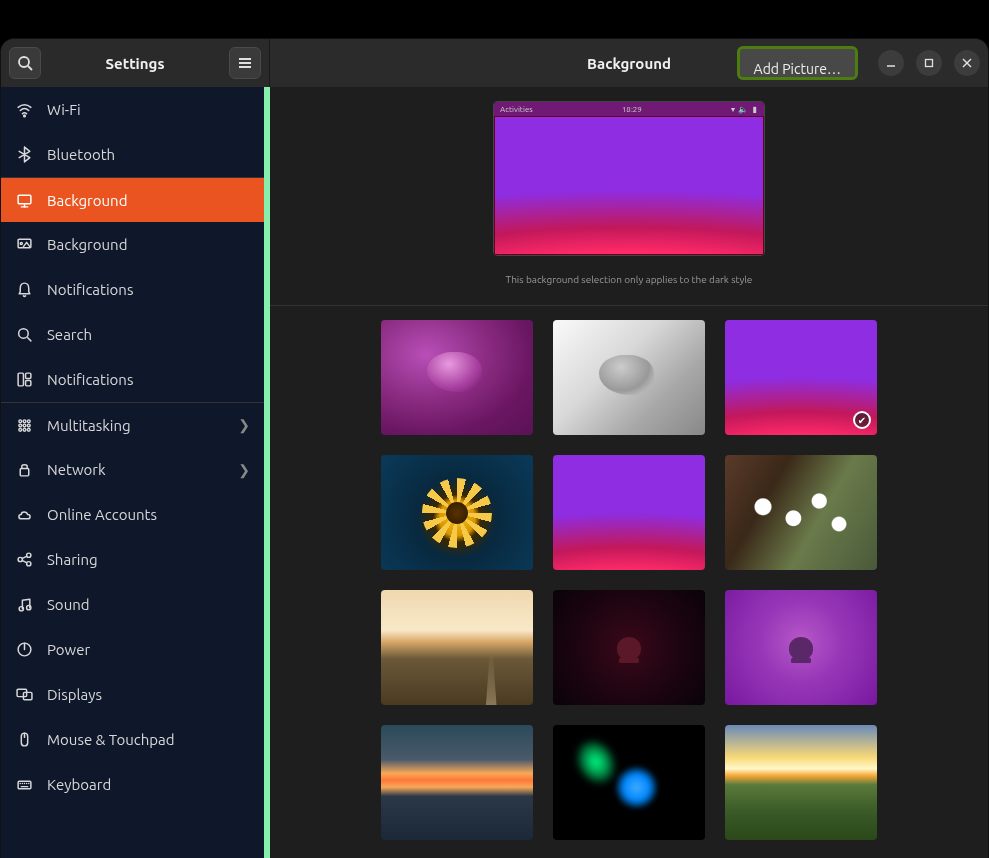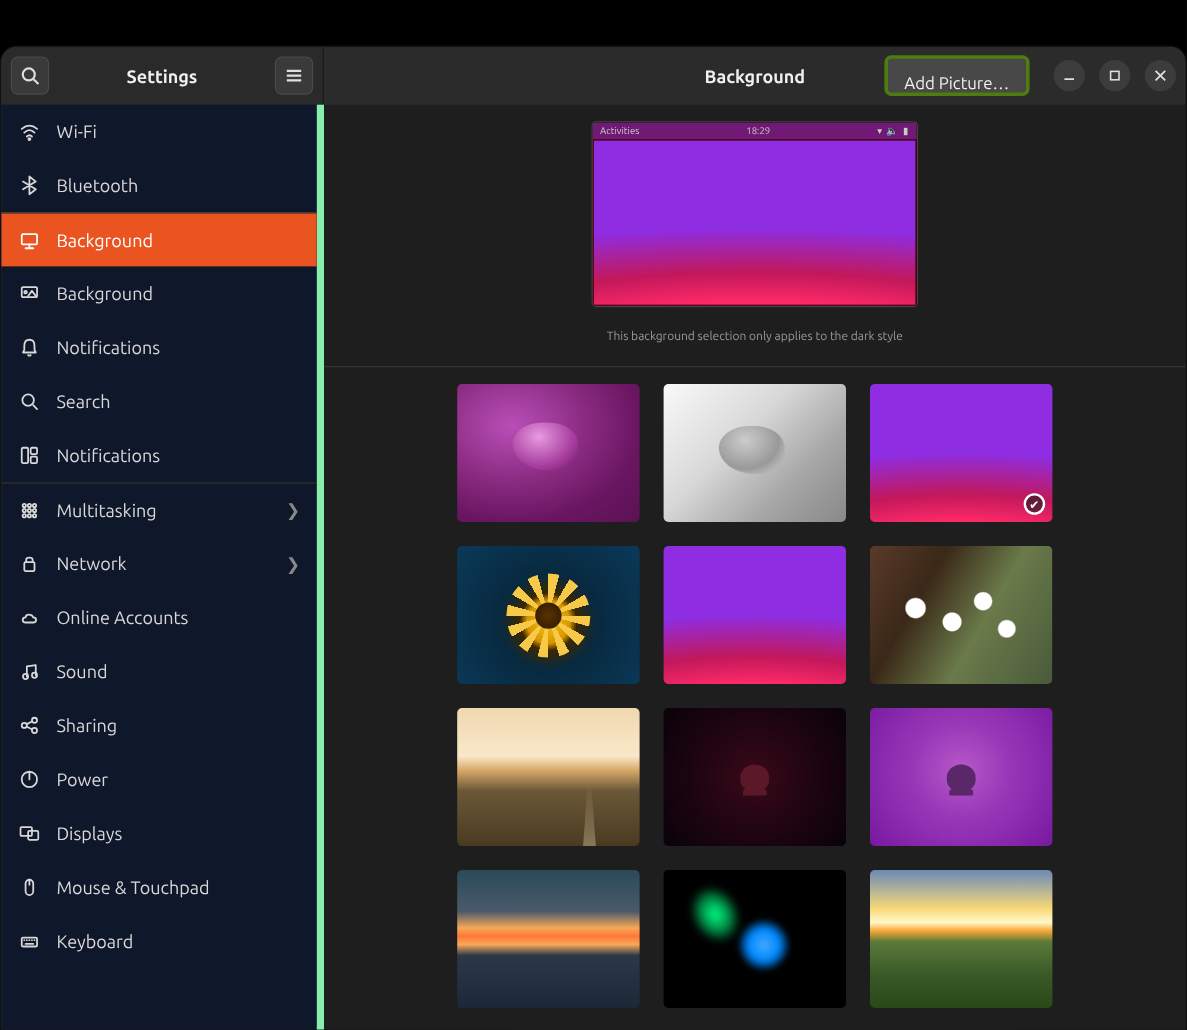--- a/index.html
+++ b/index.html
@@ -472,38 +472,38 @@
           <span class="sidebar-icon">
             <svg width="17" height="17" viewBox="0 0 16 16" fill="none" stroke="currentColor" stroke-width="1.4" stroke-linecap="round" stroke-linejoin="round">
               <path d="M5 12 C2 12 2 8 5 8 C5 5 10 5 11 8 C14 8 14 12 11 12 Z"></path>
             </svg>
           </span>
           <span class="sidebar-label">Online Accounts</span>
         </div>
         <div class="sidebar-item">
           <span class="sidebar-icon">
             <svg width="17" height="17" viewBox="0 0 16 16" fill="none" stroke="currentColor" stroke-width="1.4" stroke-linecap="round" stroke-linejoin="round">
-              <path d="M6 12 L6 4 L13 3 L13 11"></path>
-              <circle cx="5" cy="12" r="2"></circle>
-              <circle cx="12" cy="11" r="2"></circle>
-            </svg>
-          </span>
-          <span class="sidebar-label">Sound</span>
-        </div>
-        <div class="sidebar-item">
-          <span class="sidebar-icon">
-            <svg width="17" height="17" viewBox="0 0 16 16" fill="none" stroke="currentColor" stroke-width="1.4" stroke-linecap="round" stroke-linejoin="round">
               <circle cx="4" cy="8" r="2"></circle>
               <circle cx="12" cy="4" r="2"></circle>
               <circle cx="12" cy="12" r="2"></circle>
               <line x1="6" y1="7" x2="10" y2="5"></line>
               <line x1="6" y1="9" x2="10" y2="11"></line>
             </svg>
           </span>
           <span class="sidebar-label">Sharing</span>
+        </div>
+        <div class="sidebar-item">
+          <span class="sidebar-icon">
+            <svg width="17" height="17" viewBox="0 0 16 16" fill="none" stroke="currentColor" stroke-width="1.4" stroke-linecap="round" stroke-linejoin="round">
+              <path d="M6 12 L6 4 L13 3 L13 11"></path>
+              <circle cx="5" cy="12" r="2"></circle>
+              <circle cx="12" cy="11" r="2"></circle>
+            </svg>
+          </span>
+          <span class="sidebar-label">Sound</span>
         </div>
         <div class="sidebar-item">
           <span class="sidebar-icon">
             <svg width="17" height="17" viewBox="0 0 16 16" fill="none" stroke="currentColor" stroke-width="1.4" stroke-linecap="round" stroke-linejoin="round">
               <circle cx="8" cy="8" r="6"></circle>
               <line x1="8" y1="2" x2="8" y2="8"></line>
             </svg>
           </span>
           <span class="sidebar-label">Power</span>
         </div>

